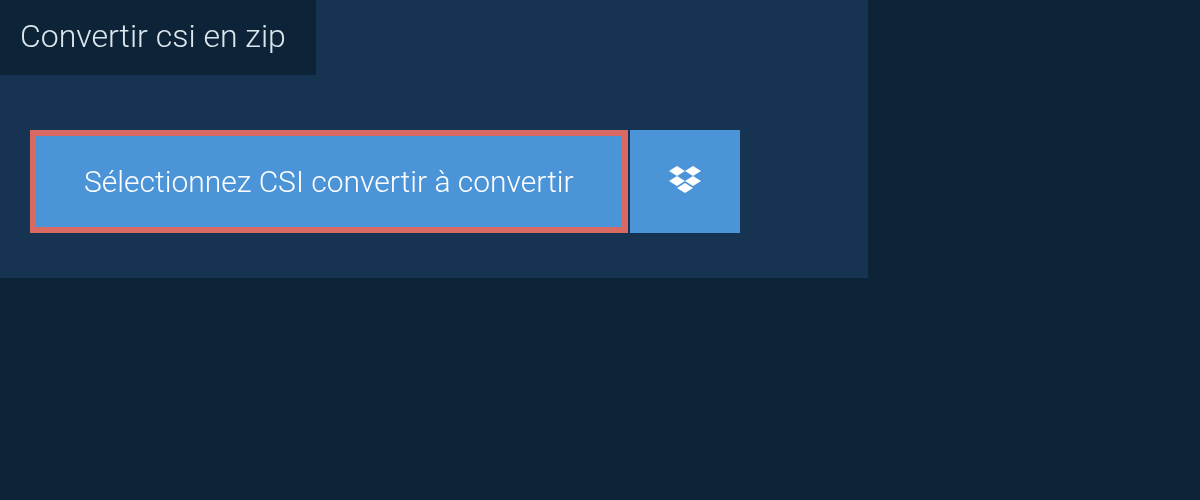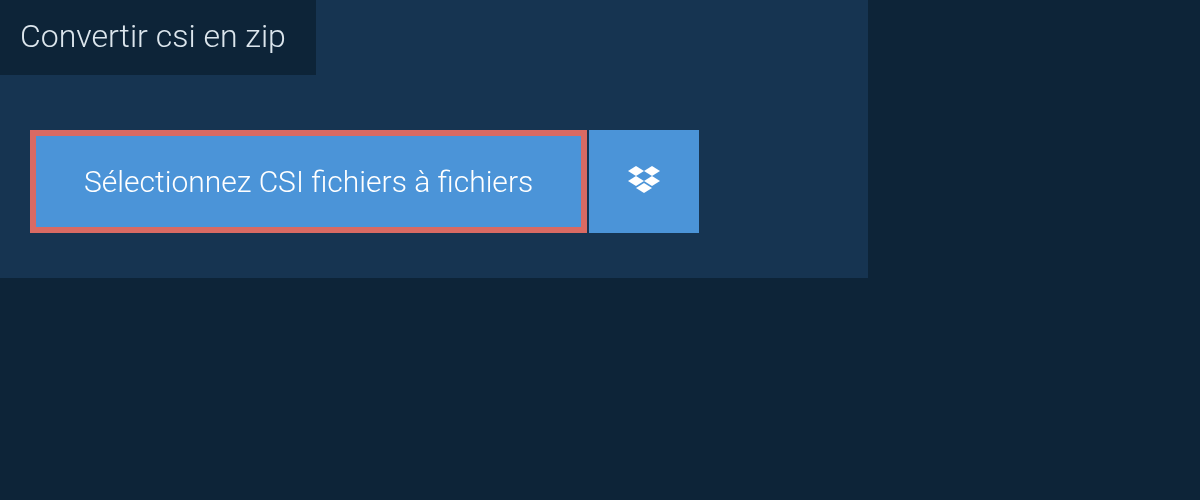--- a/index.html
+++ b/index.html
@@ -67,21 +67,21 @@
   </style>
 </head>
 <body>
 
 <div class="panel">
   <div class="tab">
     <span>Convertir csi en zip</span>
   </div>
   <div class="button-row">
     <div class="select-button">
-      <span>Sélectionnez CSI fichiers à fichiers</span>
+      <span>Sélectionnez CSI convertir à convertir</span>
     </div>
     <div class="dropbox-button">
       <svg class="dropbox-icon" viewBox="0 0 40 40" fill="#ffffff">
         <path d="M12 4 L20 9 L12 14 L4 9 Z"></path>
         <path d="M28 4 L36 9 L28 14 L20 9 Z"></path>
         <path d="M12 14 L20 19 L12 24 L4 19 Z"></path>
         <path d="M28 14 L36 19 L28 24 L20 19 Z"></path>
         <path d="M12 26 L20 21 L28 26 L20 31 Z"></path>
       </svg>
     </div>

